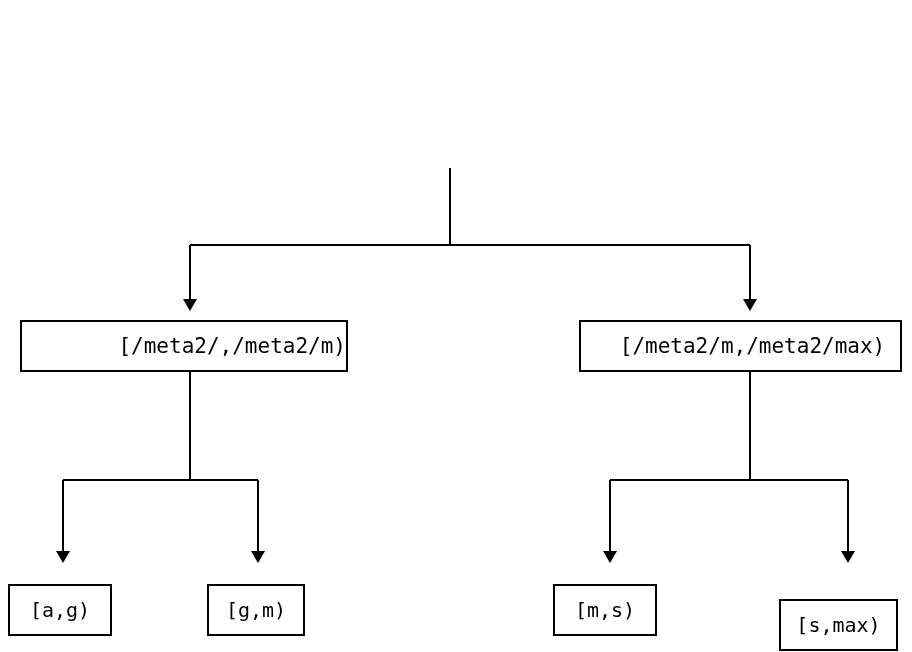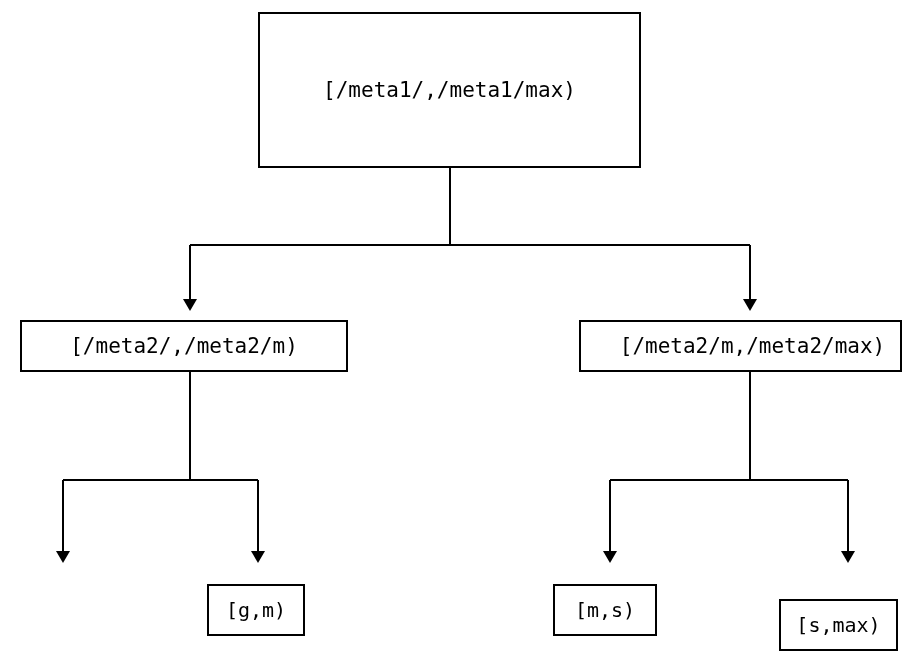--- a/index.html
+++ b/index.html
@@ -36,21 +36,21 @@
   }
   .node-label {
     font-family: "DejaVu Sans Mono", "Liberation Mono", monospace;
     font-size: 21px;
     letter-spacing: 0px;
     line-height: 1;
     white-space: pre;
     color: #000000;
   }
   .node-root  { left: 258px; top: 12px;  width: 383px; height: 156px; }
-  .node-mid-l { left: 20px;  top: 320px; width: 328px; height: 52px; }
+  .node-mid-l { left: 20px;  top: 320px; width: 328px; height: 52px; justify-content: flex-end; }
   .node-mid-r { left: 579px; top: 320px; width: 323px; height: 52px; padding-left: 24px; }
   .node-leaf-1 { left: 8px;   top: 584px; width: 104px; height: 52px; }
   .node-leaf-2 { left: 207px; top: 584px; width: 98px;  height: 52px; }
   .node-leaf-3 { left: 553px; top: 584px; width: 104px; height: 52px; }
   .node-leaf-4 { left: 779px; top: 584px; width: 119px; height: 52px; margin-top: 15px; }
   .node-leaf-1 .node-label,
   .node-leaf-2 .node-label,
   .node-leaf-3 .node-label,
   .node-leaf-4 .node-label { font-size: 20px; }
 </style>
@@ -86,32 +86,32 @@
       <polygon points="183,299 197,299 190,311"></polygon>
       <polygon points="743,299 757,299 750,311"></polygon>
 
       <polygon points="56,551 70,551 63,563"></polygon>
       <polygon points="251,551 265,551 258,563"></polygon>
       <polygon points="603,551 617,551 610,563"></polygon>
       <polygon points="841,551 855,551 848,563"></polygon>
     </g>
   </svg>
 
-  <div class="node-box node-root">
-    <span class="node-label">[/meta1/,/meta1/max)</span>
-  </div>
 
   <div class="node-box node-mid-l">
     <span class="node-label">[/meta2/,/meta2/m)</span>
   </div>
 
   <div class="node-box node-mid-r">
     <span class="node-label">[/meta2/m,/meta2/max)</span>
   </div>
 
+  <div class="node-box node-leaf-1">
+    <span class="node-label">[a,g)</span>
+  </div>
 
   <div class="node-box node-leaf-2">
     <span class="node-label">[g,m)</span>
   </div>
 
   <div class="node-box node-leaf-3">
     <span class="node-label">[m,s)</span>
   </div>
 
   <div class="node-box node-leaf-4">

